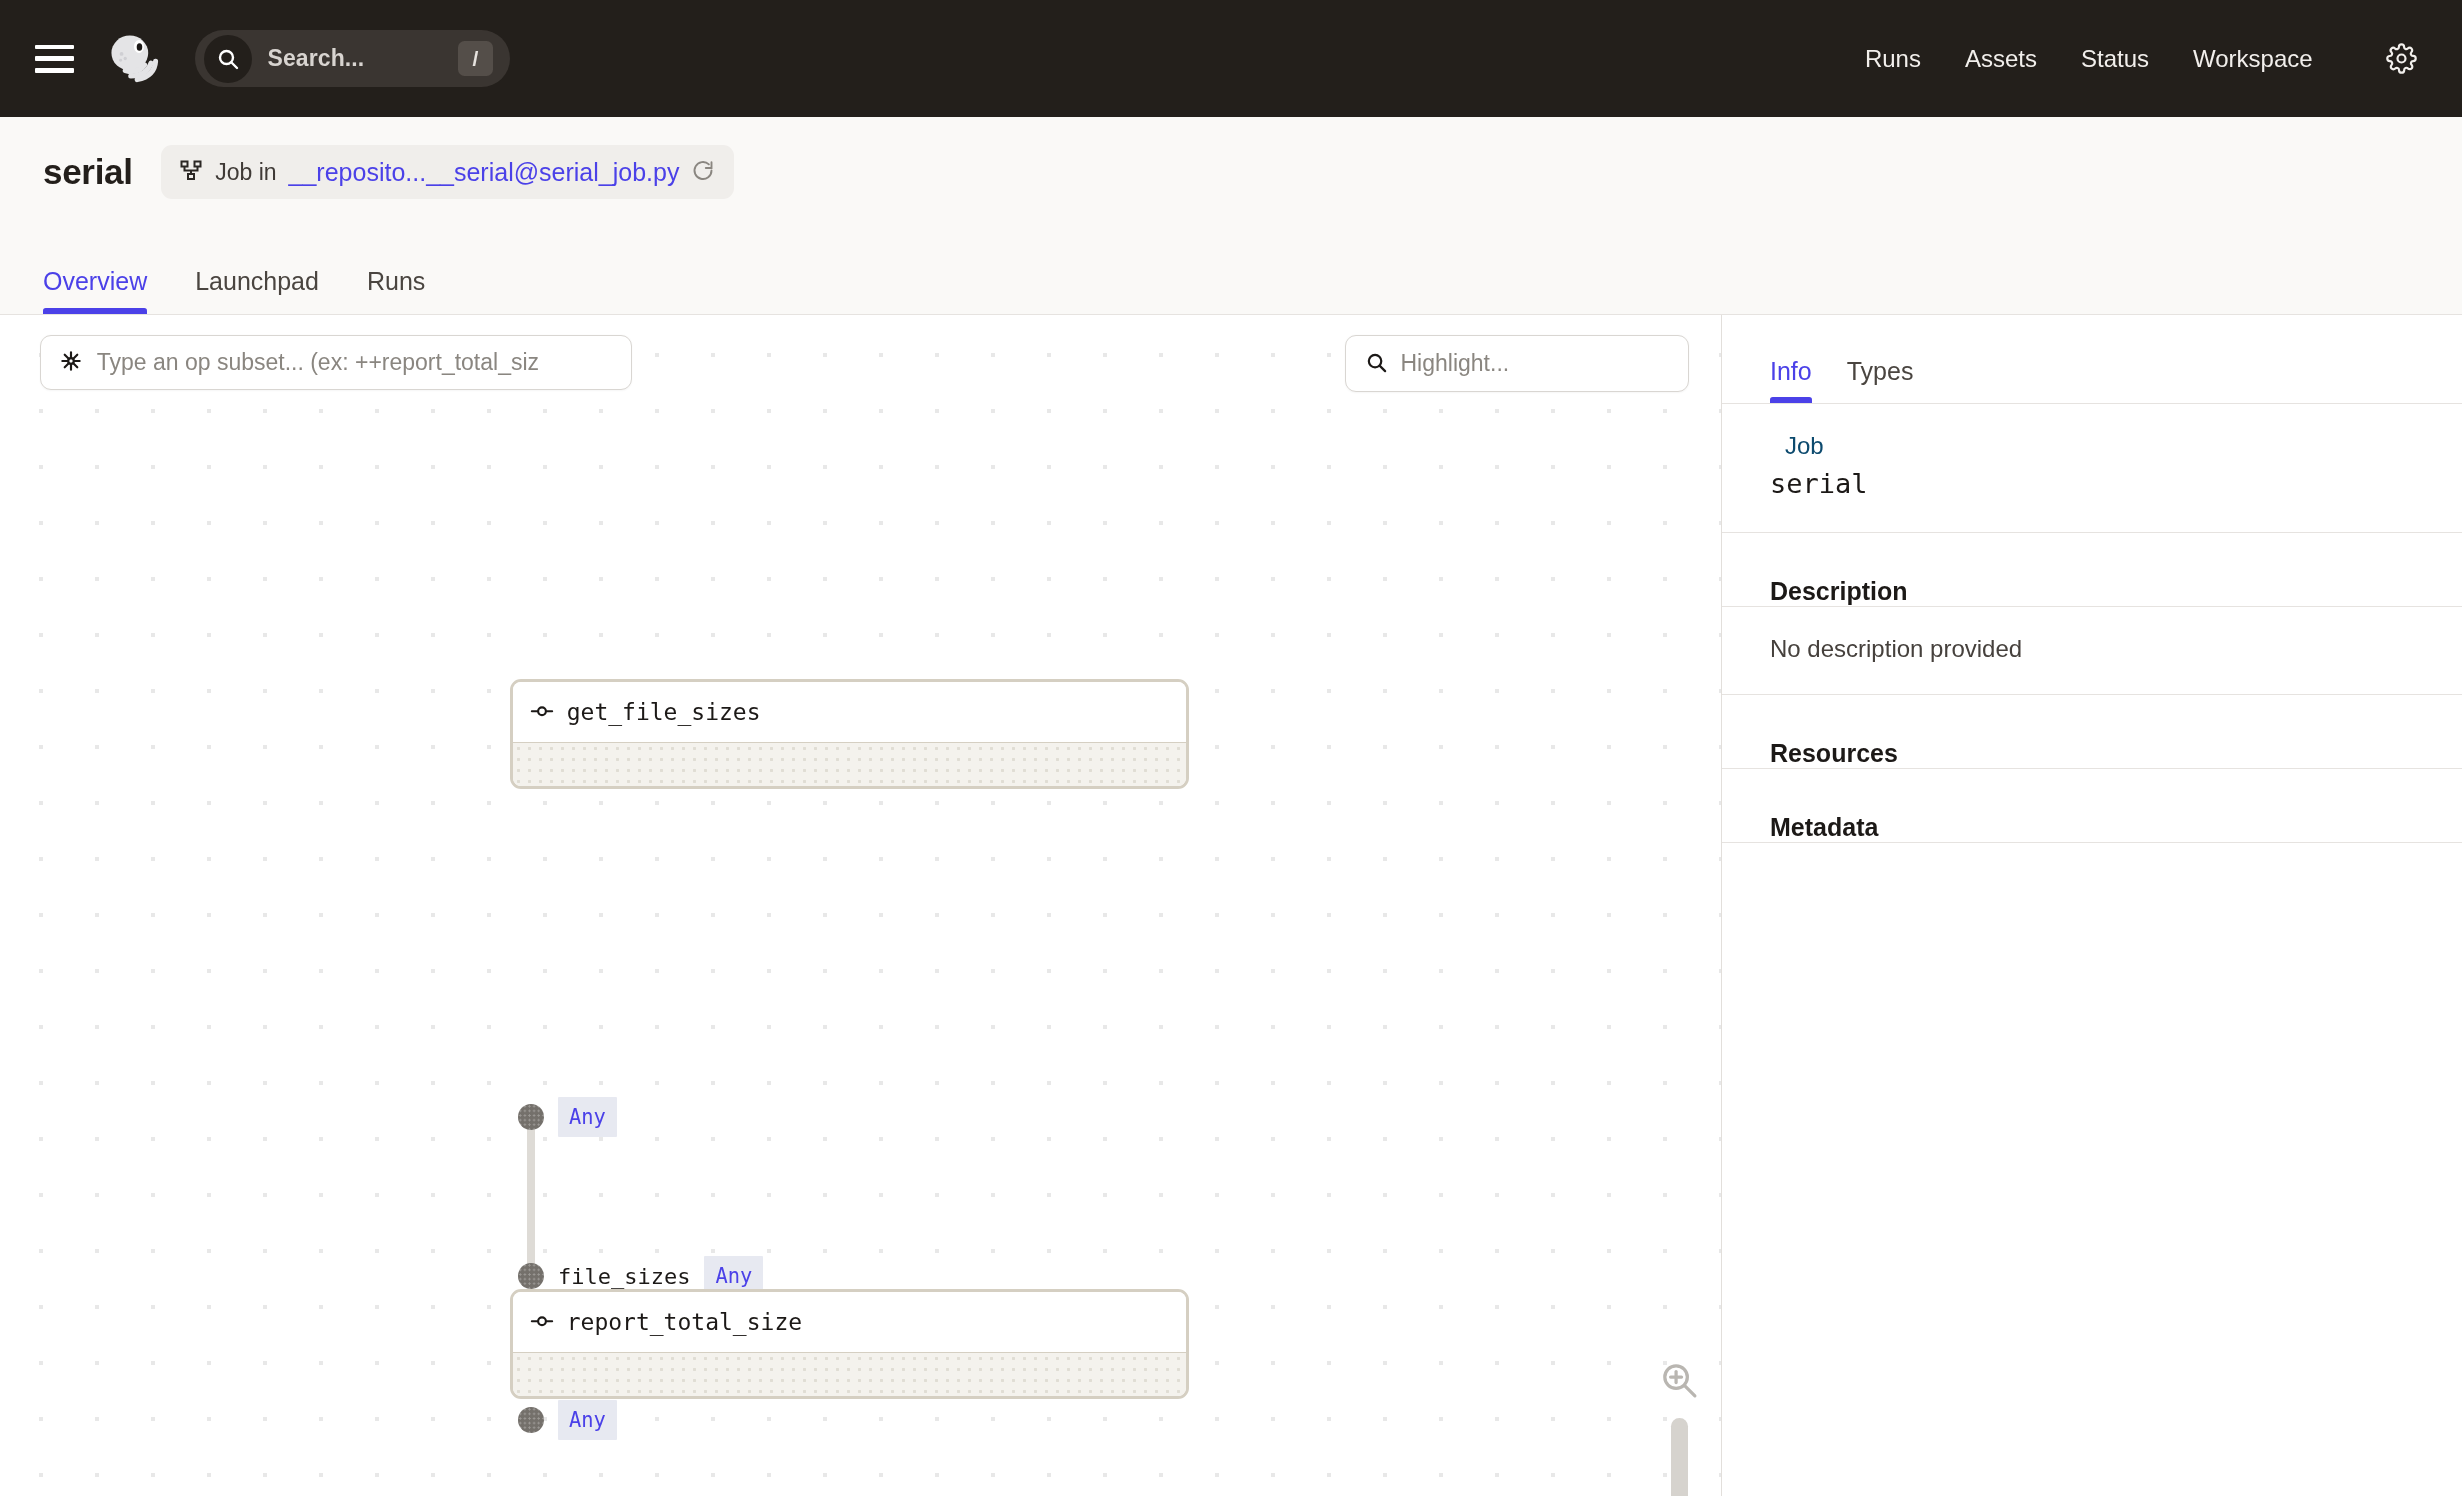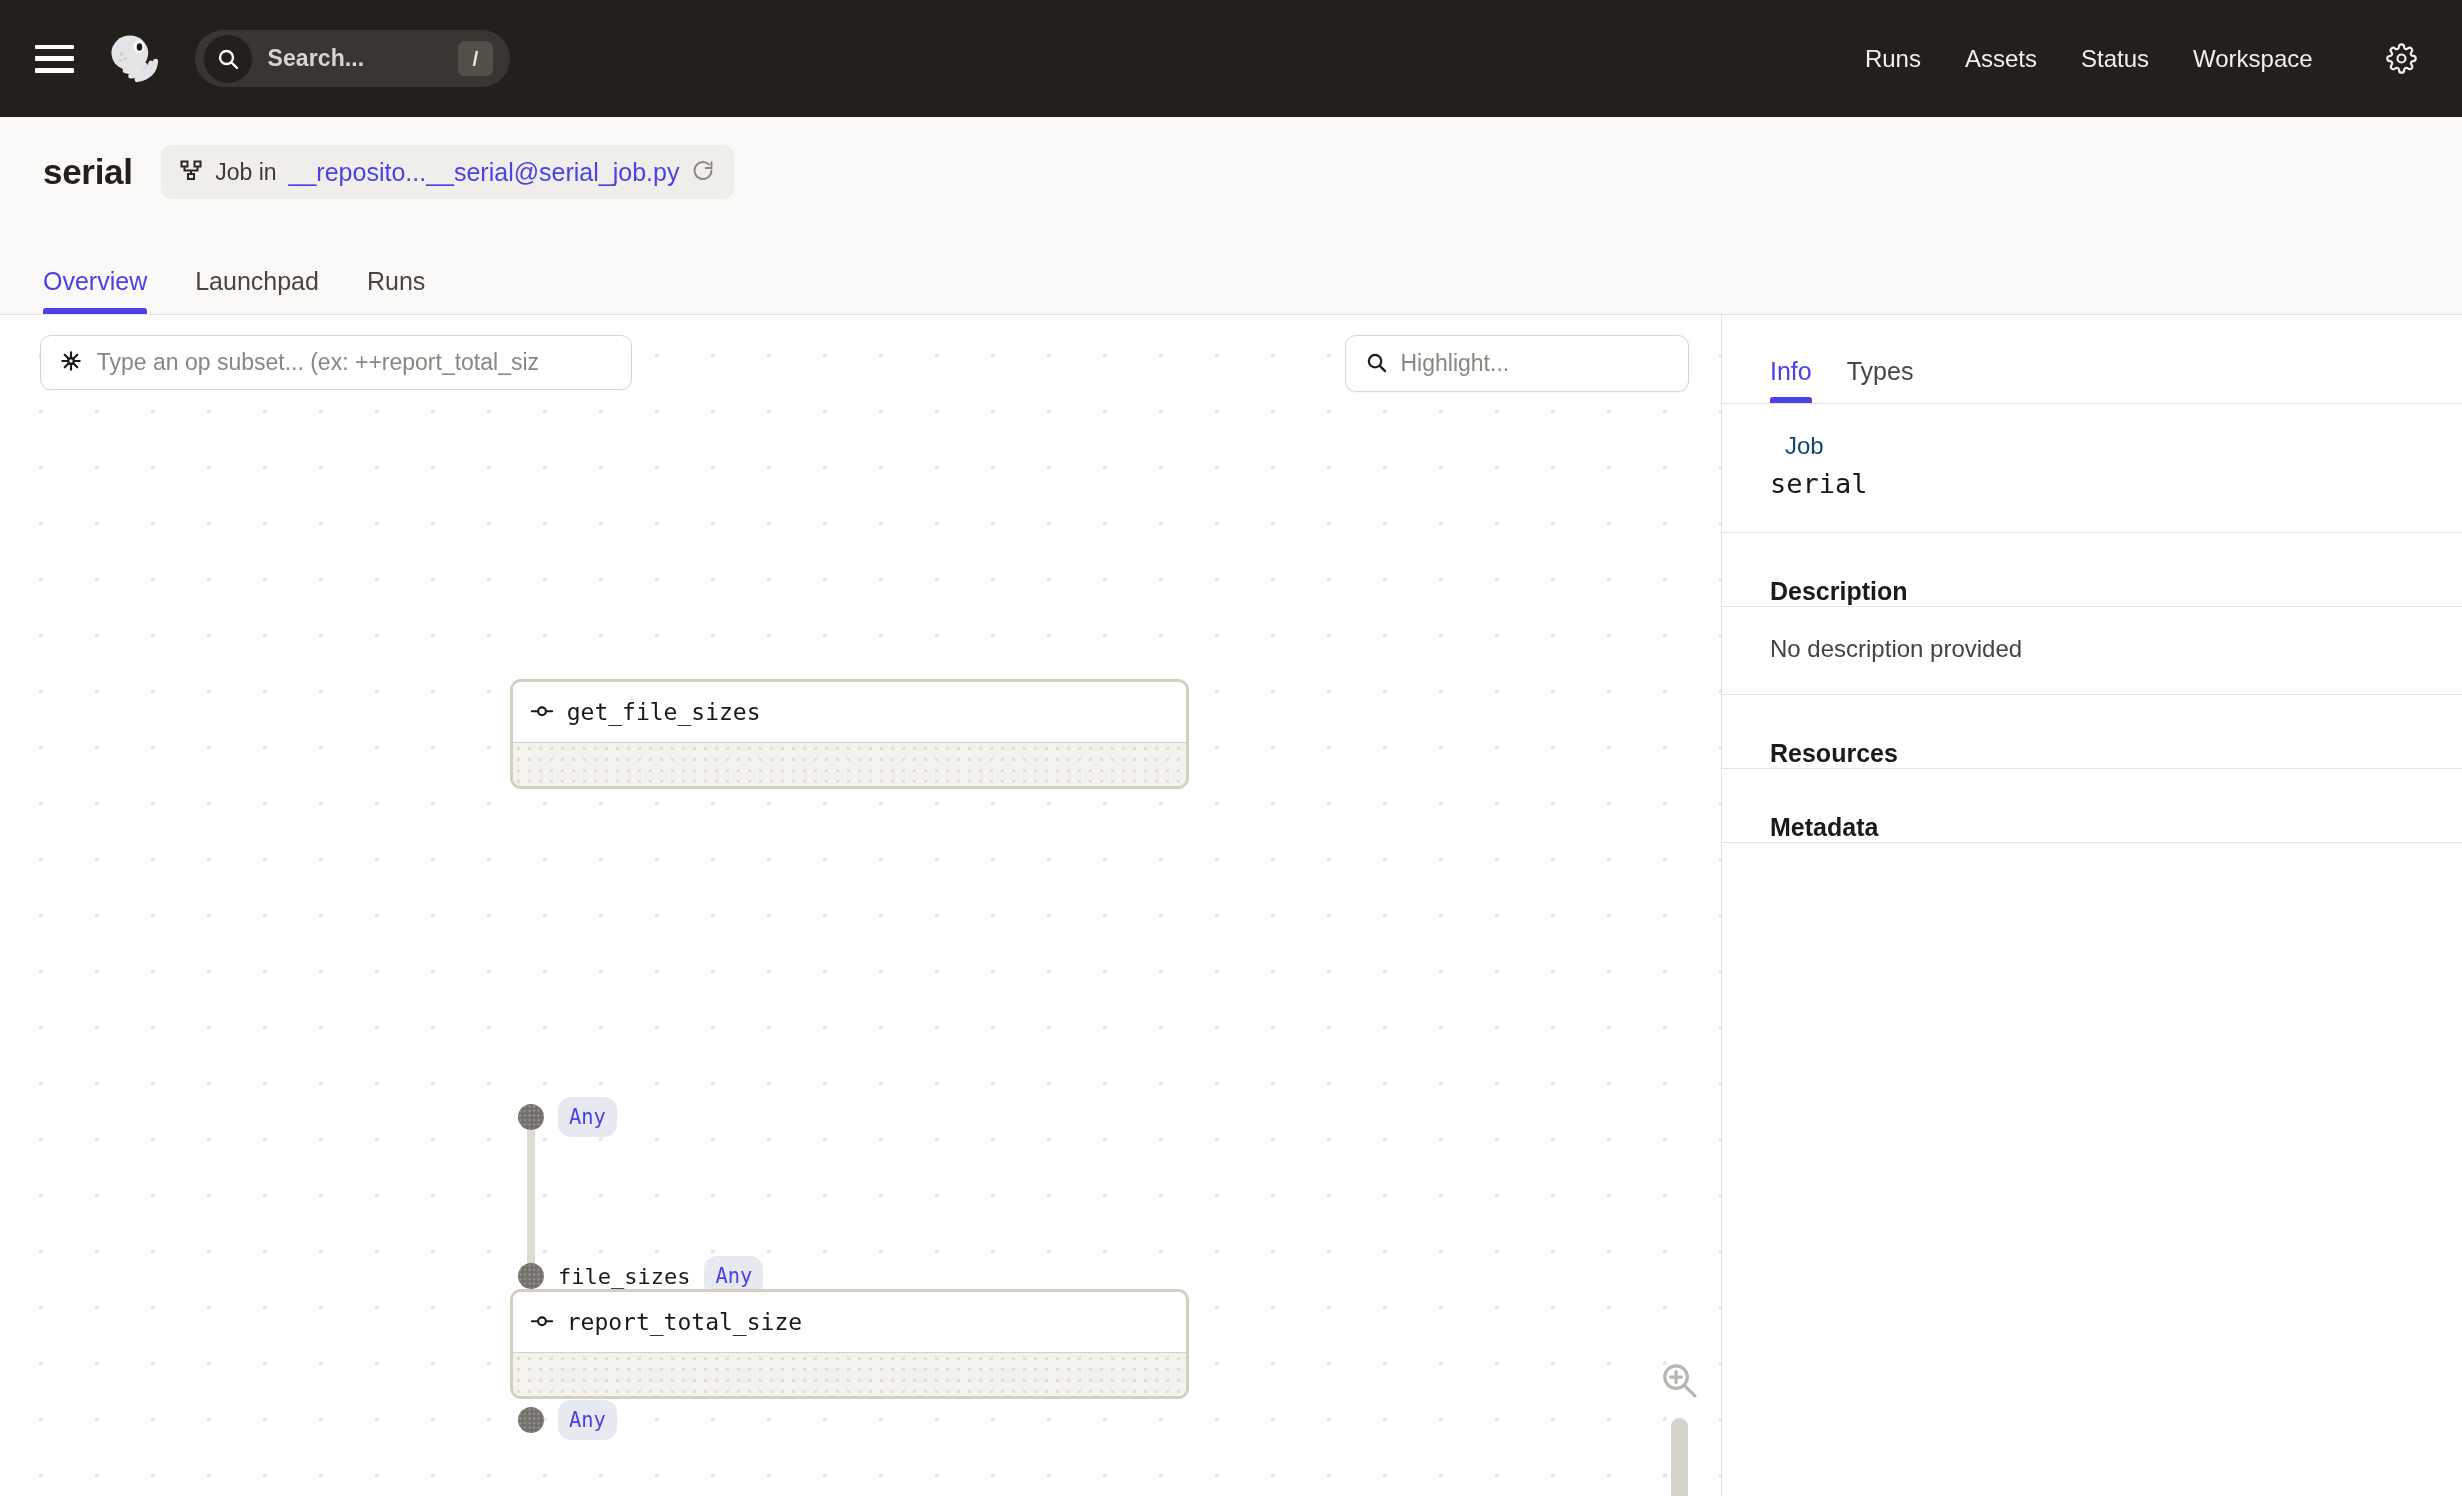--- a/index.html
+++ b/index.html
@@ -245,21 +245,21 @@
     font-family: "DejaVu Sans Mono", monospace;
     font-size: 22px;
     color: #1c1917;
   }
   .type-badge {
     background: #e7e9f1;
     color: #4b41e8;
     font-family: "DejaVu Sans Mono", monospace;
     font-size: 20.4px;
     padding: 10px 11px;
-    border-radius: 13px;
+    border-radius: 1px;
     line-height: 1;
   }
   .edge-line {
     position: absolute;
     width: 8.3px;
     background: #dedbd6;
     border-radius: 4.6px;
   }
 
   

